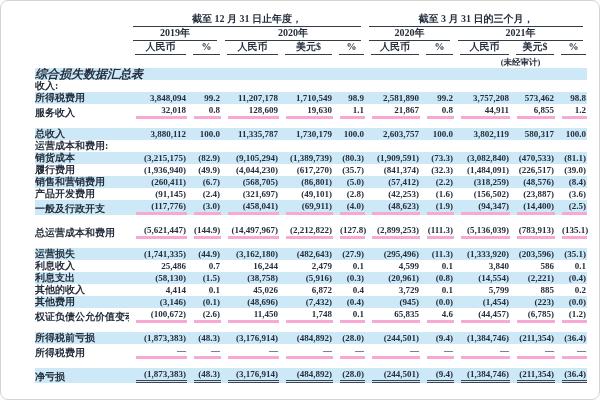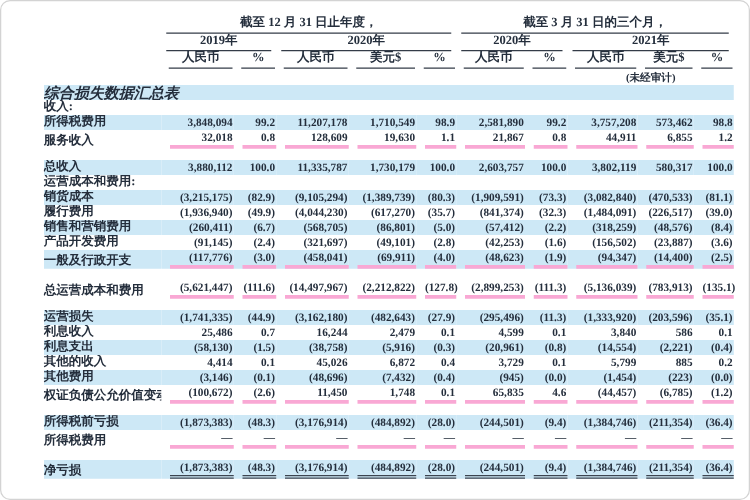--- a/index.html
+++ b/index.html
@@ -455,21 +455,21 @@
           </tr>
           <tr class="spacer">
             <td colspan="11"></td>
           </tr>
           <tr>
             <td class="lbl">总运营成本和费用</td>
             <td class="num">
               <span class="v ul">(5,621,447)</span>
             </td>
             <td class="num">
-              <span class="v ul">(111.6)</span>
+              <span class="v ul">(144.9)</span>
             </td>
             <td class="num">
               <span class="v ul">(14,497,967)</span>
             </td>
             <td class="num">
               <span class="v ul">(2,212,822)</span>
             </td>
             <td class="num">
               <span class="v ul">(127.8)</span>
             </td>

